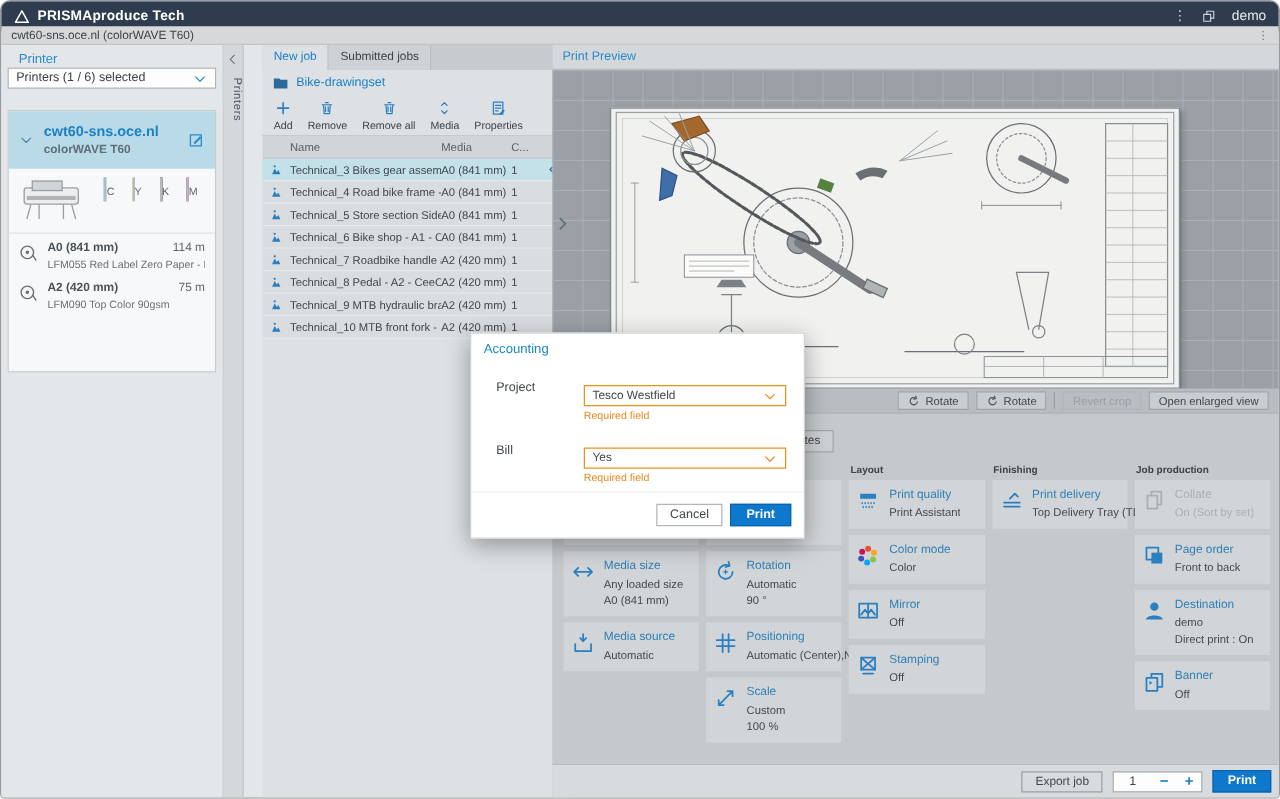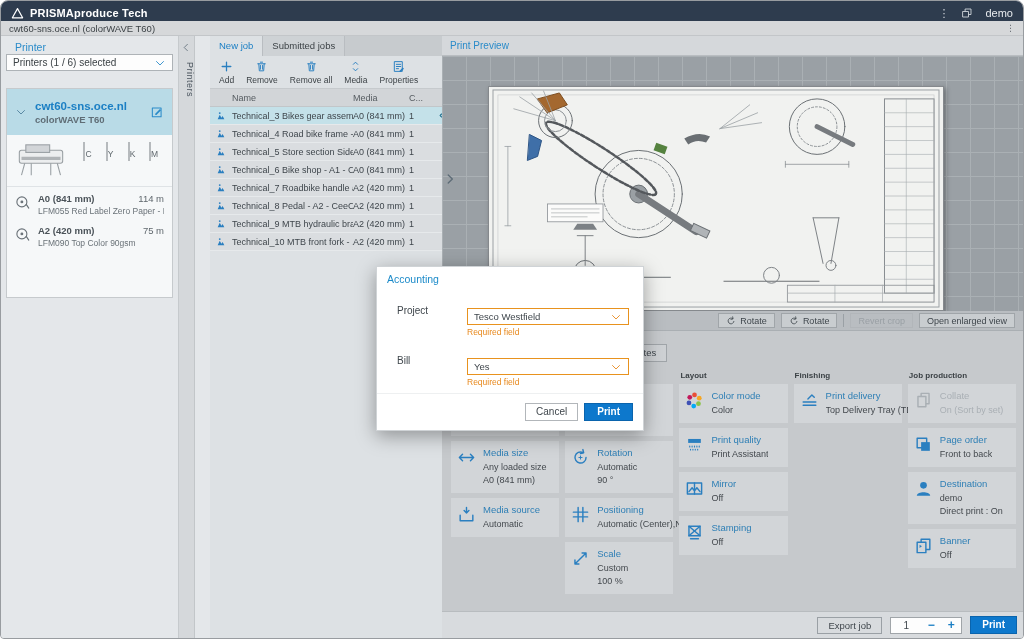--- a/index.html
+++ b/index.html
@@ -234,20 +234,28 @@
           </svg>
         </span>
       <span class="vlabel">Printers</span>
     </div>
 
     <div class="jobs">
       <div class="tabs" id="tabs">
           <div class="tab active">New job</div>
           <div class="tab">Submitted jobs</div>
         </div>
+      <div class="folder-row">
+        <span class="folder-icon" data-icon="folder">
+            <svg viewBox="0 0 24 24">
+              <path d="M2 5h8l2 2h10v13H2z" fill="#2b6a9b"></path>
+            </svg>
+          </span>
+        <span class="folder-name">Bike-drawingset</span>
+      </div>
       <div class="toolbar" id="toolbar">
           <div class="tbtn">
             <span class="ticon" data-icon="plus">
               <svg viewBox="0 0 24 24" fill="none" stroke="currentColor" stroke-width="1.8" stroke-linecap="round" stroke-linejoin="round">
                 <path d="M12 4v16M4 12h16" stroke-width="2.4"></path>
               </svg>
             </span>
             <span class="tlbl">Add</span>
           </div>
           <div class="tbtn">
@@ -583,45 +591,45 @@
                 <div class="ttx">
                   <div class="ttl">Scale</div>
                   <div class="tvl">Custom</div>
                   <div class="tvl">100 %</div>
                 </div>
               </div>
             </div>
             <div class="scol">
               <div class="ghead">Layout</div>
               <div class="tile">
+                <span class="tic" data-icon="print-quality">
+                  <svg viewBox="0 0 24 24" fill="none" stroke="currentColor" stroke-width="1.8" stroke-linecap="round" stroke-linejoin="round">
+                    <path d="M4 5h16v5H4z" fill="currentColor" stroke="none"></path>
+                    <path d="M6 14v1M9 14v1M12 14v1M15 14v1M18 14v1M7 18v1M10 18v1M13 18v1M16 18v1" stroke-width="1.4"></path>
+                  </svg>
+                </span>
+                <div class="ttx">
+                  <div class="ttl">Print quality</div>
+                  <div class="tvl">Print Assistant</div>
+                </div>
+              </div>
+              <div class="tile">
                 <span class="tic" data-icon="color-mode">
                   <svg viewBox="0 0 24 24">
                     <circle cx="12" cy="5" r="3" fill="#e94f37"></circle>
                     <circle cx="18" cy="9" r="3" fill="#f6a623"></circle>
                     <circle cx="17" cy="16" r="3" fill="#8bc34a"></circle>
                     <circle cx="11" cy="19" r="3" fill="#03a9f4"></circle>
                     <circle cx="5" cy="15" r="3" fill="#3f51b5"></circle>
                     <circle cx="6" cy="8" r="3" fill="#c2185b"></circle>
                   </svg>
                 </span>
                 <div class="ttx">
                   <div class="ttl">Color mode</div>
                   <div class="tvl">Color</div>
-                </div>
-              </div>
-              <div class="tile">
-                <span class="tic" data-icon="print-quality">
-                  <svg viewBox="0 0 24 24" fill="none" stroke="currentColor" stroke-width="1.8" stroke-linecap="round" stroke-linejoin="round">
-                    <path d="M4 5h16v5H4z" fill="currentColor" stroke="none"></path>
-                    <path d="M6 14v1M9 14v1M12 14v1M15 14v1M18 14v1M7 18v1M10 18v1M13 18v1M16 18v1" stroke-width="1.4"></path>
-                  </svg>
-                </span>
-                <div class="ttx">
-                  <div class="ttl">Print quality</div>
-                  <div class="tvl">Print Assistant</div>
                 </div>
               </div>
               <div class="tile">
                 <span class="tic" data-icon="mirror">
                   <svg viewBox="0 0 24 24" fill="none" stroke="currentColor" stroke-width="1.8" stroke-linecap="round" stroke-linejoin="round">
                     <rect x="3" y="5" width="18" height="14"></rect>
                     <path d="M12 5v14M5 16l4-5 2 3M19 16l-4-5-2 3"></path>
                   </svg>
                 </span>
                 <div class="ttx">

